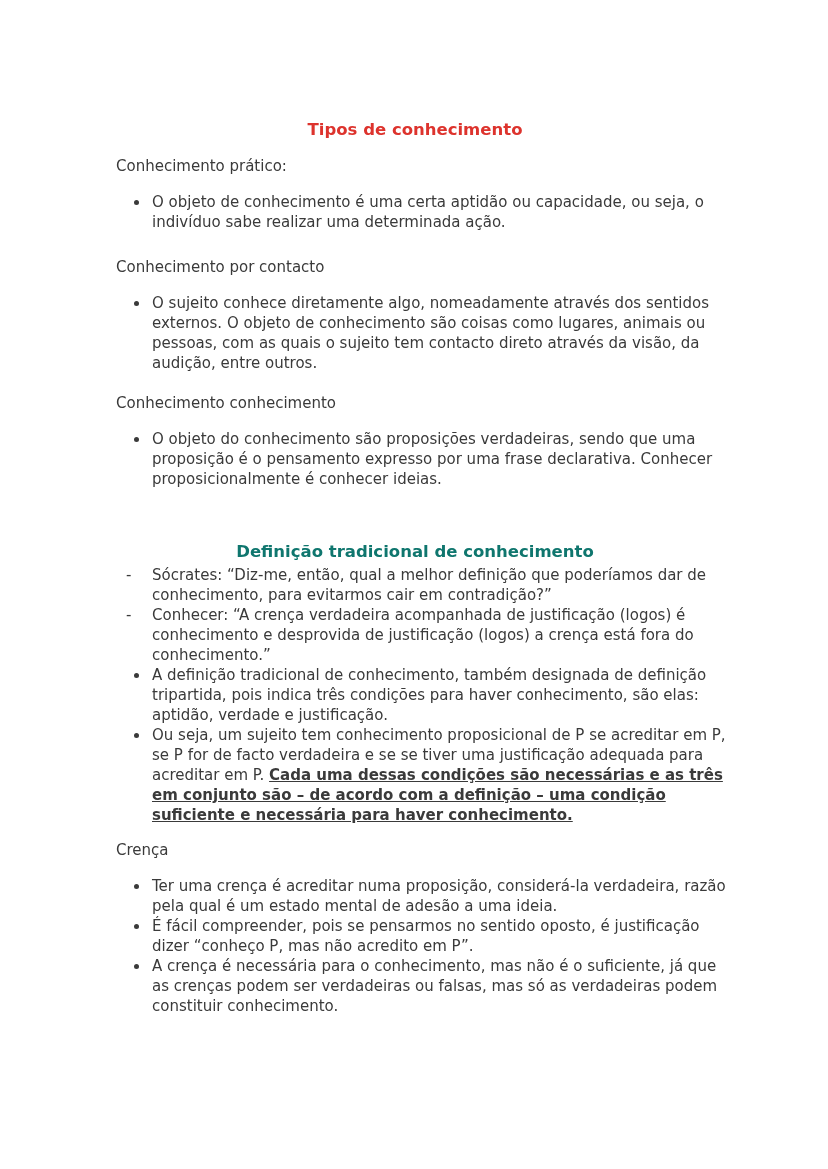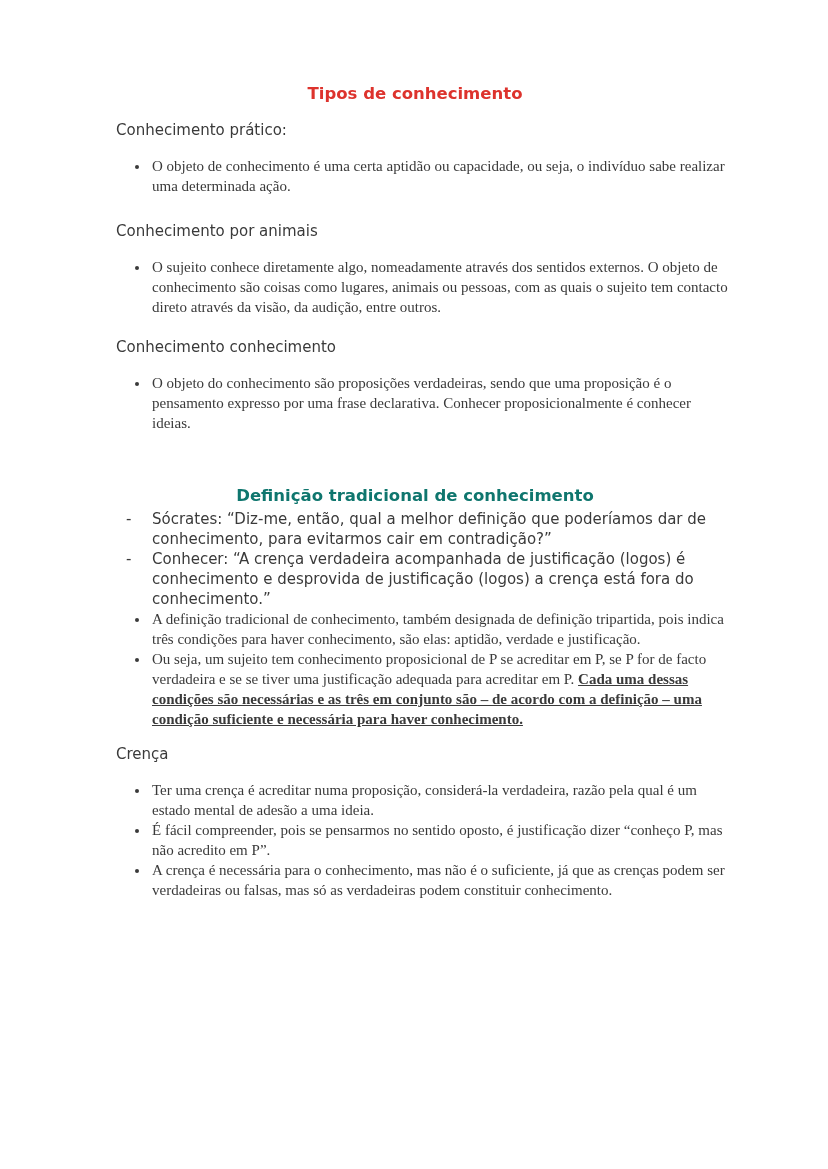--- a/index.html
+++ b/index.html
@@ -12,21 +12,21 @@
     width: 828px;
     height: 1169px;
     margin: 0 auto;
     background: #ffffff;
     font-family: "DejaVu Sans", "Liberation Sans", sans-serif;
     font-size: 15px;
     line-height: 20px;
     color: #3a3a3a;
     overflow: hidden;
     box-sizing: border-box;
-    padding: 84px 98px 0 100px;
+    padding: 120px 98px 0 100px;
   }
   .doc-title {
     text-align: center;
     font-weight: bold;
     font-size: 16.5px;
     line-height: 20px;
     margin: 0 0 3px 0;
   }
   .doc-title.red   { color: #dd332d; }
   .doc-title.blue  { color: #0f766e; }
@@ -34,21 +34,20 @@
     margin: 16px;
   }
   ul.bullets {
     list-style: disc;
     margin: 0;
     padding-left: 50px;
   }
   ul.bullets > li {
     padding-left: 2px;
     margin: 0;
-    font-family: Liberation Serif, serif;
   }
   ul.dash {
     list-style: none;
     margin: 0;
     padding-left: 50px;
   }
   ul.dash > li {
     position: relative;
     padding-left: 2px;
     margin: 0;
@@ -79,21 +78,21 @@
   <h1 class="doc-title red">Tipos de conhecimento</h1>
 
   <section class="sec-1">
     <div class="section-heading">Conhecimento prático:</div>
     <ul class="bullets">
       <li>O objeto de conhecimento é uma certa aptidão ou capacidade, ou seja, o indivíduo sabe realizar uma determinada ação.</li>
     </ul>
   </section>
 
   <section class="sec-2">
-    <div class="section-heading">Conhecimento por animais</div>
+    <div class="section-heading">Conhecimento por contacto</div>
     <ul class="bullets">
       <li>O sujeito conhece diretamente algo, nomeadamente através dos sentidos externos. O objeto de conhecimento são coisas como lugares, animais ou pessoas, com as quais o sujeito tem contacto direto através da visão, da audição, entre outros.</li>
     </ul>
   </section>
 
   <section class="sec-3">
     <div class="section-heading">Conhecimento conhecimento</div>
     <ul class="bullets">
       <li>O objeto do conhecimento são proposições verdadeiras, sendo que uma proposição é o pensamento expresso por uma frase declarativa. Conhecer proposicionalmente é conhecer ideias.</li>
     </ul>

